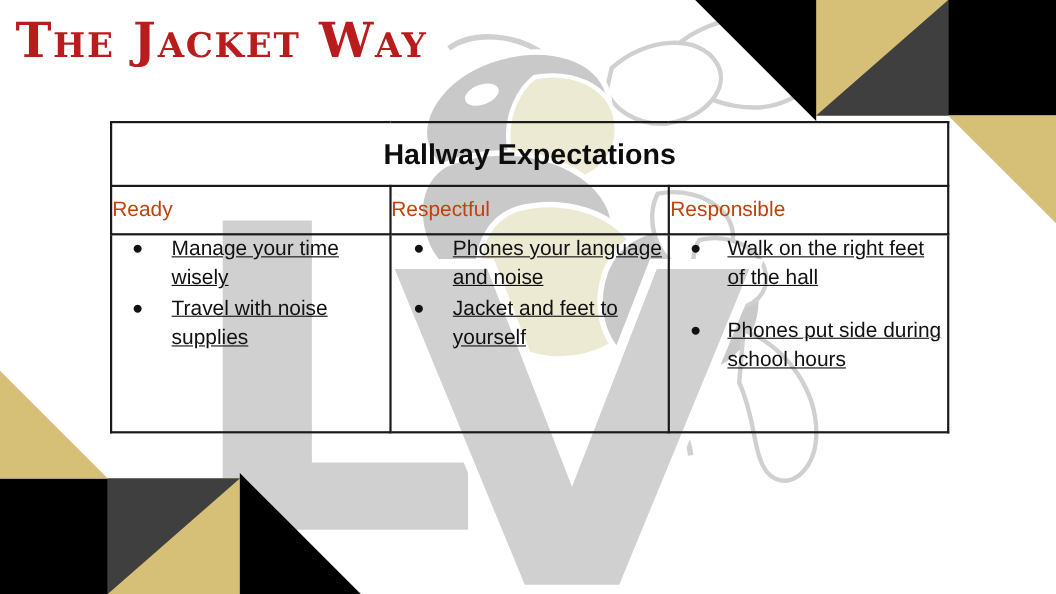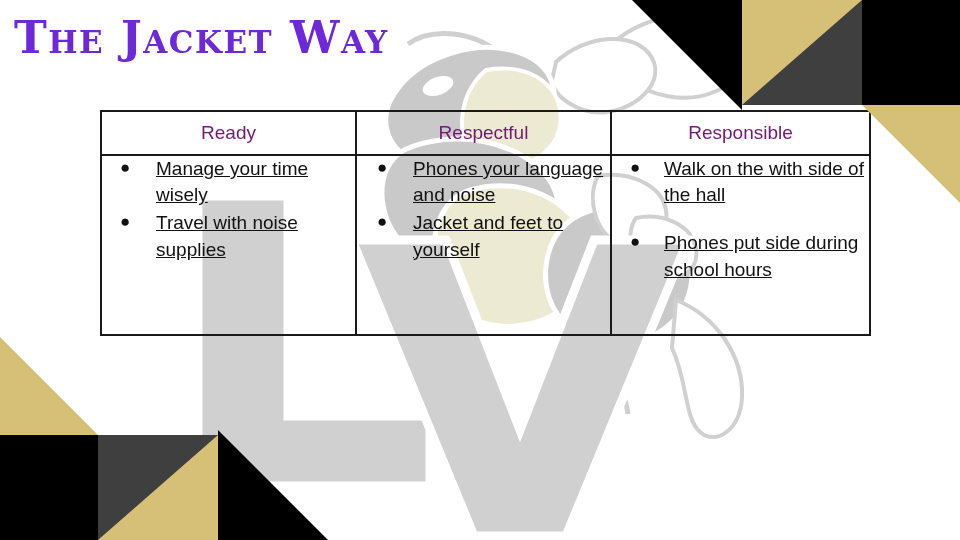--- a/index.html
+++ b/index.html
@@ -92,21 +92,21 @@
   
   #title {
     position: absolute;
     left: 14px;
     top: 12px;
     font-family: "DejaVu Serif", "Liberation Serif", serif;
     font-size: 44px;
     font-weight: 700;
     font-variant: small-caps;
     letter-spacing: 1.5px;
-    color: #6d28d9;
+    color: #b91c1c;
     white-space: nowrap;
   }
 
   
   #exp-table {
     position: absolute;
     left: 100px;
     top: 110px;
     width: 763px;
     border-collapse: collapse;
@@ -122,25 +122,24 @@
   .t-title-cell {
     height: 56px;
     text-align: center;
     vertical-align: middle !important;
     font-size: 26px;
     font-weight: 700;
     color: #0d0d0d;
   }
   .t-head-cell {
     height: 42px;
-    text-align: center;
     vertical-align: middle !important;
     font-size: 19px;
     font-weight: 400;
-    color: #701a75;
+    color: #c2410c;
   }
   .t-body-cell {
     height: 178px;
     padding: 10px 6px 6px 6px;
   }
   .bullets {
     margin: 0;
     padding: 0;
     list-style: none;
   }
@@ -225,20 +224,23 @@
         <path d="M352 240 L 446 240 L 520 430 L 594 240 L 688 240
                  L 566 536 L 474 536 Z" fill="#c8c8c8" stroke="#ffffff" stroke-width="9"></path>
       </g>
     </g>
   </svg>
 
   <div id="title">The Jacket Way</div>
 
   <table id="exp-table">
     <tbody>
+      <tr>
+        <td class="t-title-cell" colspan="3">Hallway Expectations</td>
+      </tr>
       <tr>
         <td class="t-head-cell" style="width:253px;">Ready</td>
         <td class="t-head-cell" style="width:253px;border-radius:20px;">Respectful</td>
         <td class="t-head-cell" style="width:257px;margin-left:22px;">Responsible</td>
       </tr>
       <tr>
         <td class="t-body-cell col-ready">
           <ul class="bullets">
             <li>
               <span class="dot">●</span>
@@ -259,21 +261,21 @@
             <li>
               <span class="dot">●</span>
               <span class="txt">Jacket and feet to yourself</span>
             </li>
           </ul>
         </td>
         <td class="t-body-cell col-responsible">
           <ul class="bullets">
             <li>
               <span class="dot">●</span>
-              <span class="txt">Walk on the with side of the hall</span>
+              <span class="txt">Walk on the right feet of the hall</span>
             </li>
             <li class="spaced">
               <span class="dot">●</span>
               <span class="txt">Phones put side during school hours</span>
             </li>
           </ul>
         </td>
       </tr>
     </tbody>
   </table>

